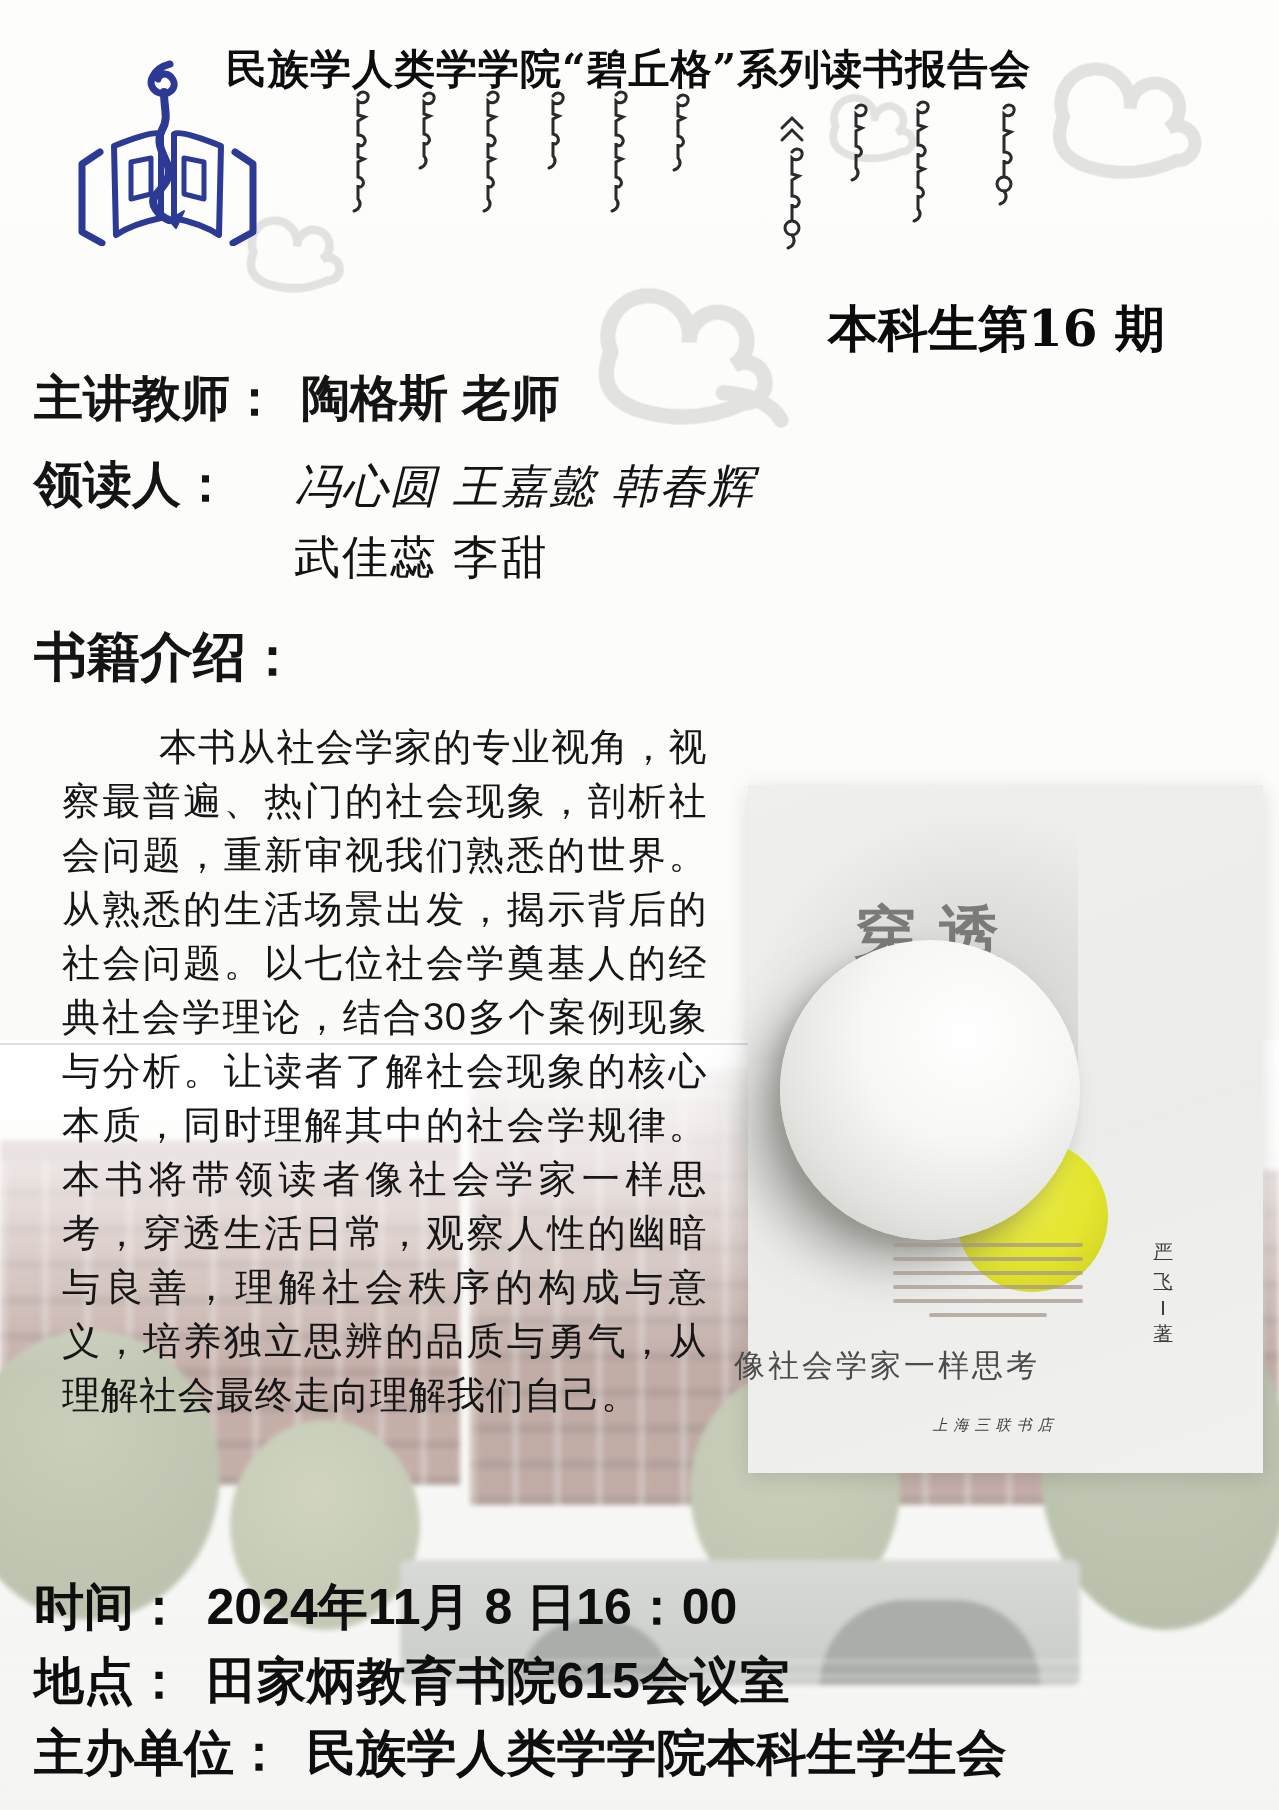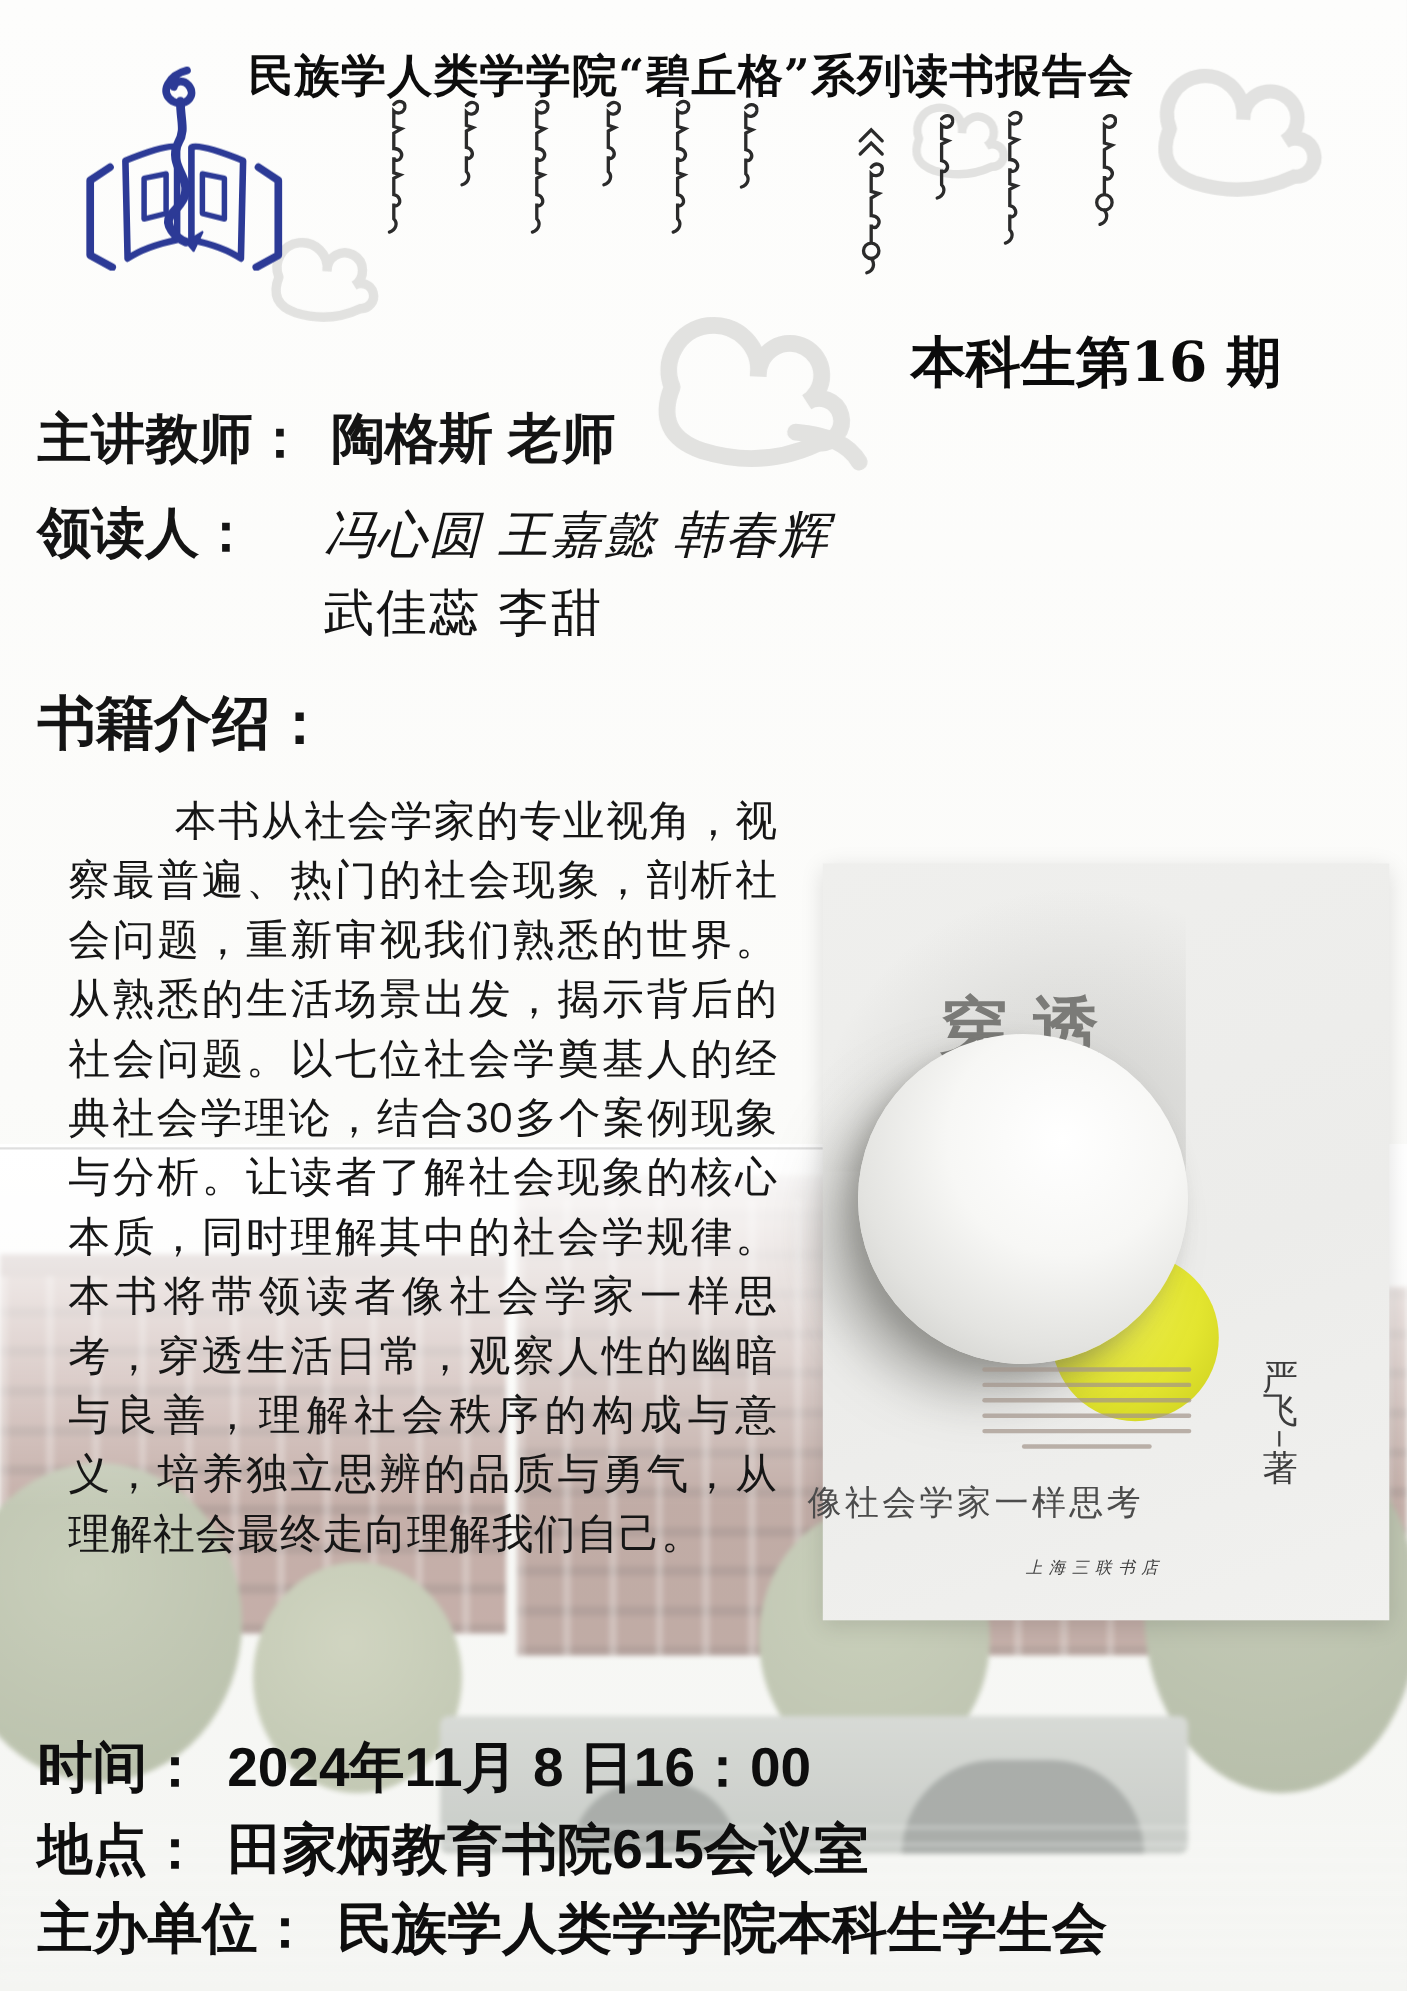--- a/index.html
+++ b/index.html
@@ -78,21 +78,21 @@
   }
   .yellow{
     position:absolute;left:208px;top:355px;width:152px;height:152px;border-radius:50%;
     background:radial-gradient(circle at 38% 32%, #f0f14e 0%, #e3e52f 55%, #c9cc1d 100%);
     z-index:2;
   }
   .blurb{position:absolute;left:145px;top:458px;width:190px;z-index:4;}
   .blurb i{display:block;height:4px;margin-bottom:10px;background:#a3948a;opacity:.7;border-radius:2px;}
   .blurb i:last-child{width:118px;margin:0 auto;}
   .author-v{position:absolute;left:400px;top:452px;width:30px;text-align:center;z-index:4;
-    font-size:32px;color:#3c3c3c;letter-spacing:0;line-height:30px;}
+    font-size:19px;color:#3c3c3c;letter-spacing:0;line-height:30px;text-decoration:underline;}
   .author-v .bar{display:block;width:2px;height:14px;background:#3c3c3c;margin:4px auto;}
   .cover-subtitle{
     position:absolute;left:0;top:560px;width:100%;text-align:left;z-index:4;
     font-size:31px;letter-spacing:3px;color:#4c4c4c;transform:translateX(-14px);white-space:nowrap;
   }
   .publisher{
     position:absolute;left:0;top:631px;width:100%;text-align:center;z-index:4;
     font-family:"DejaVu Serif",serif;font-style:italic;
     font-size:15px;letter-spacing:6px;color:#3e3e3e;transform:translateX(-10px);
   }

